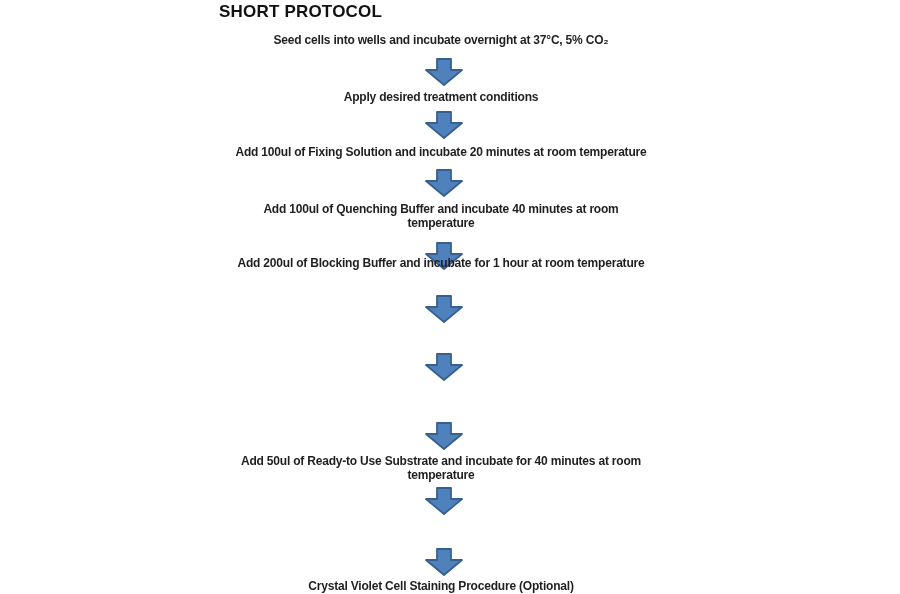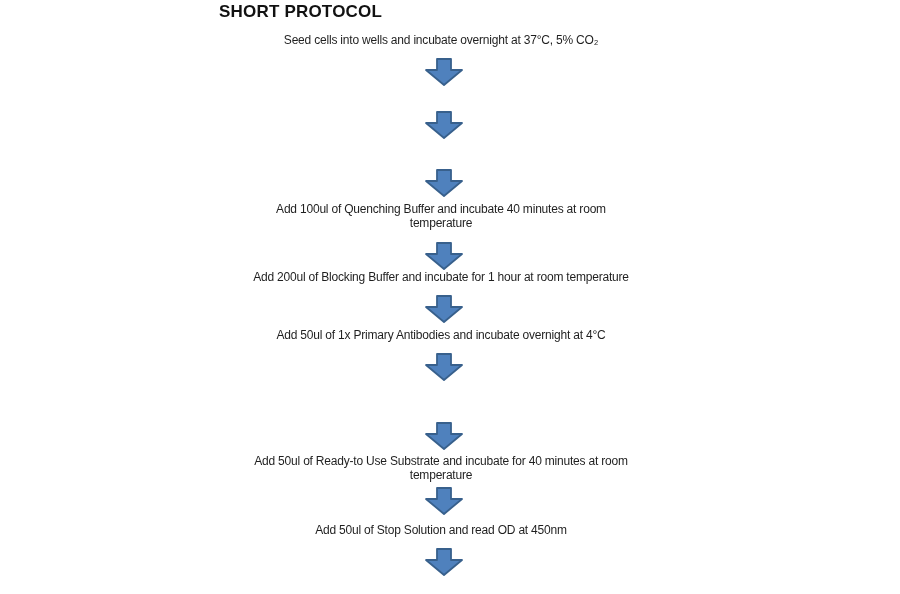--- a/index.html
+++ b/index.html
@@ -24,21 +24,21 @@
     color: #111111;
     letter-spacing: 0.2px;
     white-space: nowrap;
   }
   .step {
     position: absolute;
     left: 131px;
     width: 620px;
     text-align: center;
     font-size: 12px;
-    font-weight: 400;
+    font-weight: 700;
     color: #1f1f1f;
     letter-spacing: -0.2px;
     line-height: 14px;
     white-space: pre-line;
   }
   .arrow {
     position: absolute;
     left: 425px;
     width: 38px;
     height: 28px;
@@ -57,52 +57,53 @@
   <div class="title">SHORT PROTOCOL</div>
 
   <div class="step" style="top:33px">Seed cells into wells and incubate overnight at 37°C, 5% CO₂</div>
 
   <div class="arrow" style="top:58px">
     <svg viewBox="0 0 38 28" xmlns="http://www.w3.org/2000/svg">
       <path d="M12 1 H26 V12 H37 L19 27 L1 12 H12 Z" stroke-width="1.8" stroke-linejoin="round" fill="#4f81bd" stroke="#38608c"></path>
     </svg>
   </div>
 
+  <div class="step" style="top:90px">Apply desired treatment conditions</div>
 
   <div class="arrow" style="top:111px">
     <svg viewBox="0 0 38 28" xmlns="http://www.w3.org/2000/svg">
       <path d="M12 1 H26 V12 H37 L19 27 L1 12 H12 Z" stroke-width="1.8" stroke-linejoin="round" fill="#4f81bd" stroke="#38608c"></path>
     </svg>
   </div>
 
+  <div class="step" style="top:145px">Add 100ul of Fixing Solution and incubate 20 minutes at room temperature</div>
 
   <div class="arrow" style="top:169px">
     <svg viewBox="0 0 38 28" xmlns="http://www.w3.org/2000/svg">
       <path d="M12 1 H26 V12 H37 L19 27 L1 12 H12 Z" stroke-width="1.8" stroke-linejoin="round" fill="#4f81bd" stroke="#38608c"></path>
     </svg>
   </div>
 
   <div class="step" style="top:202px">Add 100ul of Quenching Buffer and incubate 40 minutes at room
 temperature</div>
 
   <div class="arrow" style="top:242px">
     <svg viewBox="0 0 38 28" xmlns="http://www.w3.org/2000/svg">
       <path d="M12 1 H26 V12 H37 L19 27 L1 12 H12 Z" stroke-width="1.8" stroke-linejoin="round" fill="#4f81bd" stroke="#38608c"></path>
     </svg>
   </div>
 
-  <div class="step" style="top:270px">Add 200ul of Blocking Buffer and incubate for 1 hour at room temperature</div>
+  <div class="step" style="top:256px">Add 200ul of Blocking Buffer and incubate for 1 hour at room temperature</div>
 
   <div class="arrow" style="top:295px">
     <svg viewBox="0 0 38 28" xmlns="http://www.w3.org/2000/svg">
       <path d="M12 1 H26 V12 H37 L19 27 L1 12 H12 Z" stroke-width="1.8" stroke-linejoin="round" fill="#4f81bd" stroke="#38608c"></path>
     </svg>
   </div>
 
-  <div class="step" style="top:328px">Add 50ul of 1x Primary Antibodies and incubate overnight at 4°C</div>
 
   <div class="arrow" style="top:353px">
     <svg viewBox="0 0 38 28" xmlns="http://www.w3.org/2000/svg">
       <path d="M12 1 H26 V12 H37 L19 27 L1 12 H12 Z" stroke-width="1.8" stroke-linejoin="round" fill="#4f81bd" stroke="#38608c"></path>
     </svg>
   </div>
 
 
   <div class="arrow" style="top:422px">
     <svg viewBox="0 0 38 28" xmlns="http://www.w3.org/2000/svg">
@@ -112,22 +113,22 @@
 
   <div class="step" style="top:454px">Add 50ul of Ready-to Use Substrate and incubate for 40 minutes at room
 temperature</div>
 
   <div class="arrow" style="top:487px">
     <svg viewBox="0 0 38 28" xmlns="http://www.w3.org/2000/svg">
       <path d="M12 1 H26 V12 H37 L19 27 L1 12 H12 Z" stroke-width="1.8" stroke-linejoin="round" fill="#4f81bd" stroke="#38608c"></path>
     </svg>
   </div>
 
-  <div class="step" style="top:523px">Add 50ul of Stop Solution and read OD at 450nm</div>
 
   <div class="arrow" style="top:548px">
     <svg viewBox="0 0 38 28" xmlns="http://www.w3.org/2000/svg">
       <path d="M12 1 H26 V12 H37 L19 27 L1 12 H12 Z" stroke-width="1.8" stroke-linejoin="round" fill="#4f81bd" stroke="#38608c"></path>
     </svg>
   </div>
 
+  <div class="step" style="top:579px">Crystal Violet Cell Staining Procedure (Optional)</div>
 
 </div>
 
 </body></html>

